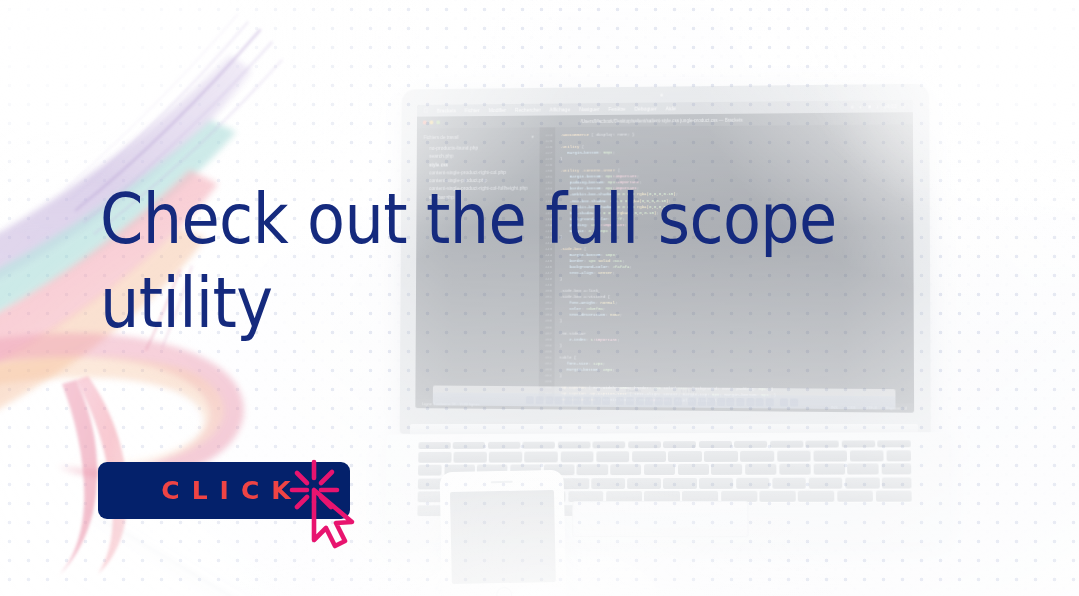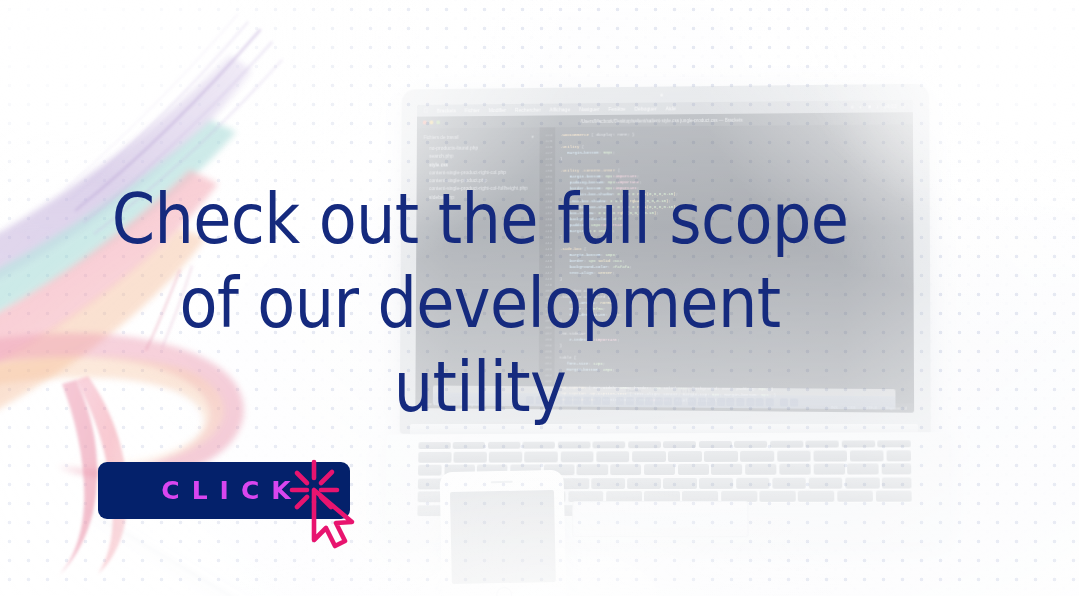--- a/index.html
+++ b/index.html
@@ -250,34 +250,34 @@
   .headline{
     position:absolute; left:100px; top:177px;
     width:760px;
     font-family:"DejaVu Sans Condensed","Liberation Sans", sans-serif;
     font-size:69px;
     line-height:84px;
     font-weight:400;
     letter-spacing:-.6px;
     color:#152a7e;
   }
-  .headline .ln{ display:block; white-space:nowrap;text-align:center; }
+  .headline .ln{ display:block; white-space:nowrap; }
 
   
   .cta-wrap{ position:absolute; left:98px; top:462px; }
   .cta{
     position:relative;
     width:252px; height:57px;
     border-radius:9px;
     background:#04216b;
     display:flex; align-items:center; justify-content:center;
     cursor:pointer;
   }
   .cta-label{
-    color:#d946ef;
+    color:#ef4444;
     font-family:"DejaVu Sans","Liberation Sans", sans-serif;
     font-weight:700;
     font-size:25px;
     letter-spacing:12px;
     text-indent:12px;
     line-height:1;
     padding-left:4px;
   }
   .cursor-badge{
     position:absolute; left:182px; top:-6px;
@@ -688,21 +688,20 @@
         <path d="M300,300 C288,330 278,356 266,380" stroke="#e08fa8" stroke-width="1.6"></path>
         <path d="M312,296 C302,328 292,354 282,378" stroke="#d9a6c4" stroke-width="1.2"></path>
       </g>
     </svg>
   </div>
 
   <div class="content">
 
     <div class="headline">
       <span class="ln">Check out the full scope</span>
-      <span class="ln">of our development</span>
       <span class="ln">utility</span>
     </div>
 
     <div class="cta-wrap">
       <div class="cta">
         <span class="cta-label">CLICK</span>
       </div>
       <div class="cursor-badge">
         <svg viewBox="0 0 90 92">
           <g stroke="#e8146f" stroke-width="4.6" stroke-linecap="round" fill="none">

